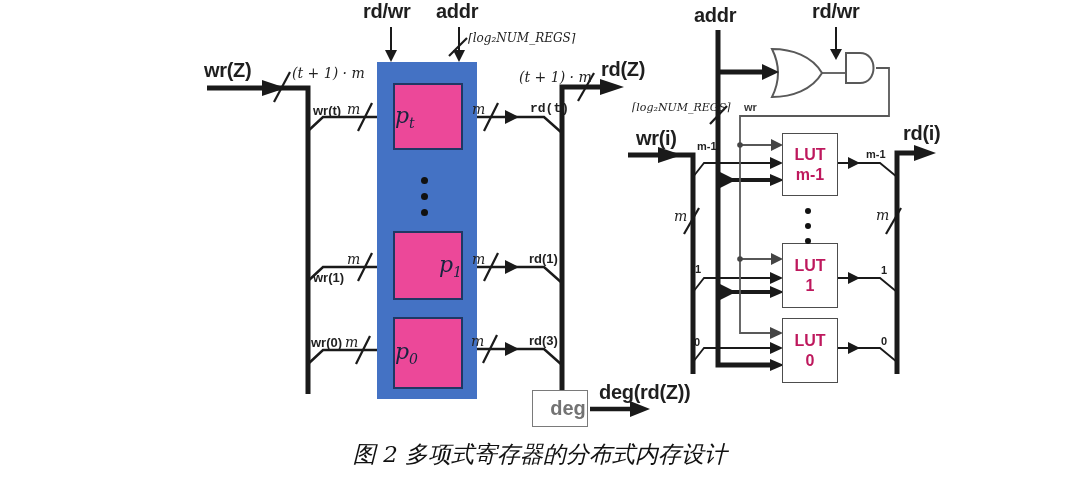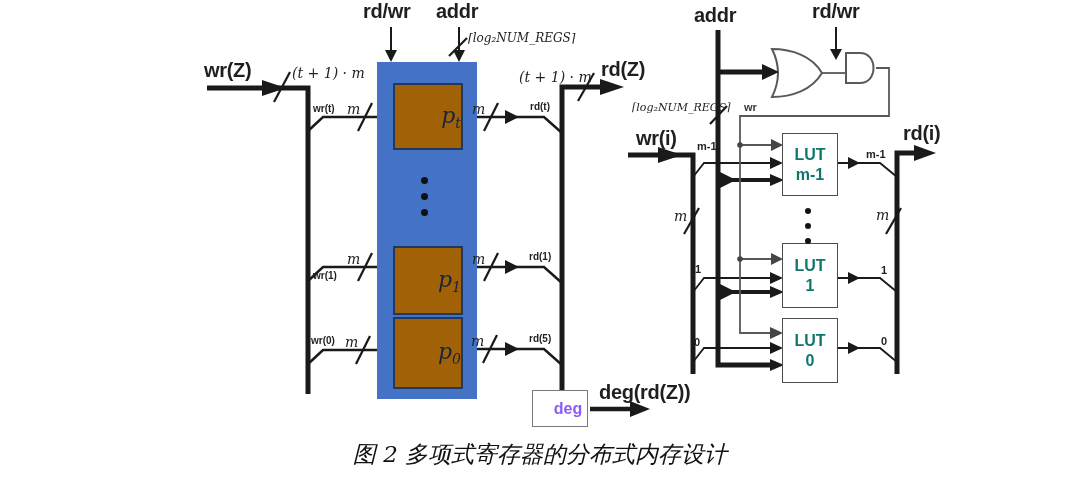--- a/index.html
+++ b/index.html
@@ -1,38 +1,38 @@
 <!DOCTYPE html>
 <html><head>
 <meta charset="utf-8">
 <style>
   html,body{margin:0;padding:0;background:#ffffff;}
   .canvas{position:relative;width:1080px;height:483px;background:#ffffff;overflow:hidden;
           font-family:"Liberation Sans",sans-serif;}
   .lbl{position:absolute;white-space:nowrap;color:#1f1f1f;line-height:1.05;}
   .big{font-size:20px;font-weight:600;letter-spacing:-0.3px;}
-  .small{font-size:10px;font-weight:600;}
+  .small{font-size:13px;font-weight:600;}
   .tiny{font-size:11px;font-weight:600;}
   .math{font-family:"DejaVu Serif",serif;font-style:italic;font-weight:400;font-size:14px;color:#222;}
   .mathsm{font-size:12px;}
   .ovl{text-decoration:overline;margin-top:25px;}
   .bank{position:absolute;left:377px;top:62px;width:100px;height:337px;background:#4472c4;}
-  .pbox{position:absolute;left:393px;width:70px;background:#a16207;border:2px solid #1f3864;
-        box-sizing:border-box;display:flex;align-items:center;justify-content:flex-end;}
+  .pbox{position:absolute;left:393px;width:70px;background:#ec4899;border:2px solid #1f3864;
+        box-sizing:border-box;display:flex;align-items:center;justify-content:flex-start;}
   .plabel{font-family:"DejaVu Serif",serif;font-style:italic;font-size:22px;color:#16243f;}
   .plabel sub{font-size:14px;vertical-align:-5px;}
   .whitebox{position:absolute;background:#ffffff;box-sizing:border-box;display:flex;
         flex-direction:column;align-items:center;justify-content:center;}
   .degbox{left:532px;top:390px;width:56px;height:37px;border:1.6px solid #7a7a7a;}
-  .degtxt{font-size:16px;font-weight:600;color:#8b5cf6;margin-left:16px;}
+  .degtxt{font-size:20px;font-weight:600;color:#737373;margin-left:16px;}
   .lut{left:782px;width:56px;border:1.8px solid #4d4d4d;}
   .lut1{top:133px;height:63px;}
   .lut2{top:243px;height:65px;}
   .lut3{top:318px;height:65px;}
-  .luttxt{font-size:16px;font-weight:600;color:#0f766e;line-height:1.25;text-align:center;}
+  .luttxt{font-size:16px;font-weight:600;color:#be185d;line-height:1.25;text-align:center;}
   .vdots{position:absolute;display:flex;flex-direction:column;align-items:center;}
   .vdots .dot{border-radius:50%;background:#111111;}
   .dotsL .dot{width:7px;height:7px;margin:4.5px 0;}
   .dotsR .dot{width:6px;height:6px;margin:4.5px 0;}
   .caption{position:absolute;left:0;right:0;top:439px;text-align:center;
            font-family:"DejaVu Serif",serif;font-style:italic;font-size:23px;color:#111111;}
   svg{position:absolute;left:0;top:0;}
 </style>
 </head>
 <body>
@@ -142,21 +142,21 @@
       <polygon points="771,253 771,265 783,259" fill="#444444"></polygon>
       <polygon points="770,327 770,339 783,333" fill="#444444"></polygon>
     </g>
   </svg>
 
   <div class="bank"></div>
 
   <div class="pbox" style="top:83px;height:67px;">
     <span class="plabel"><span>p</span><sub>t</sub></span>
   </div>
-  <div class="pbox" style="top:246px;height:69px;">
+  <div class="pbox" style="top:231px;height:69px;padding-left:44px;">
     <span class="plabel"><span>p</span><sub>1</sub></span>
   </div>
   <div class="pbox" style="top:317px;height:72px;">
     <span class="plabel"><span>p</span><sub>0</sub></span>
   </div>
 
   <div class="vdots dotsL" style="left:421px;top:172px;">
     <div class="dot"></div>
       <div class="dot"></div>
       <div class="dot"></div>
@@ -173,25 +173,25 @@
   <div class="lbl math mathsm" style="left:468px;top:32px;">⌈log₂NUM_REGS⌉</div>
 
   <div class="lbl small" style="left:313px;top:104px;">wr(t)</div>
   <div class="lbl math" style="left:347px;top:102px;">m</div>
   <div class="lbl small" style="left:313px;top:271px;">wr(1)</div>
   <div class="lbl math" style="left:347px;top:252px;">m</div>
   <div class="lbl small" style="left:311px;top:336px;">wr(0)</div>
   <div class="lbl math" style="left:345px;top:335px;">m</div>
 
   <div class="lbl math" style="left:472px;top:102px;">m</div>
-  <div class="lbl small" style="left:530px;top:102px;">rd(t)</div>
+  <div class="lbl small" style="left:530px;top:102px;font-family:Liberation Mono, monospace;">rd(t)</div>
   <div class="lbl math" style="left:472px;top:252px;">m</div>
   <div class="lbl small" style="left:529px;top:252px;">rd(1)</div>
   <div class="lbl math" style="left:471px;top:334px;">m</div>
-  <div class="lbl small" style="left:529px;top:334px;">rd(5)</div>
+  <div class="lbl small" style="left:529px;top:334px;">rd(3)</div>
 
   <div class="lbl math" style="left:519px;top:70px;">(t + 1) · m</div>
   <div class="lbl big" style="left:601px;top:59px;">rd(Z)</div>
   <div class="lbl big" style="left:599px;top:382px;">deg(rd(Z))</div>
 
   <div class="whitebox lut lut1">
     <span class="luttxt">LUT</span>
     <span class="luttxt">m-1</span>
   </div>
   <div class="whitebox lut lut2">

